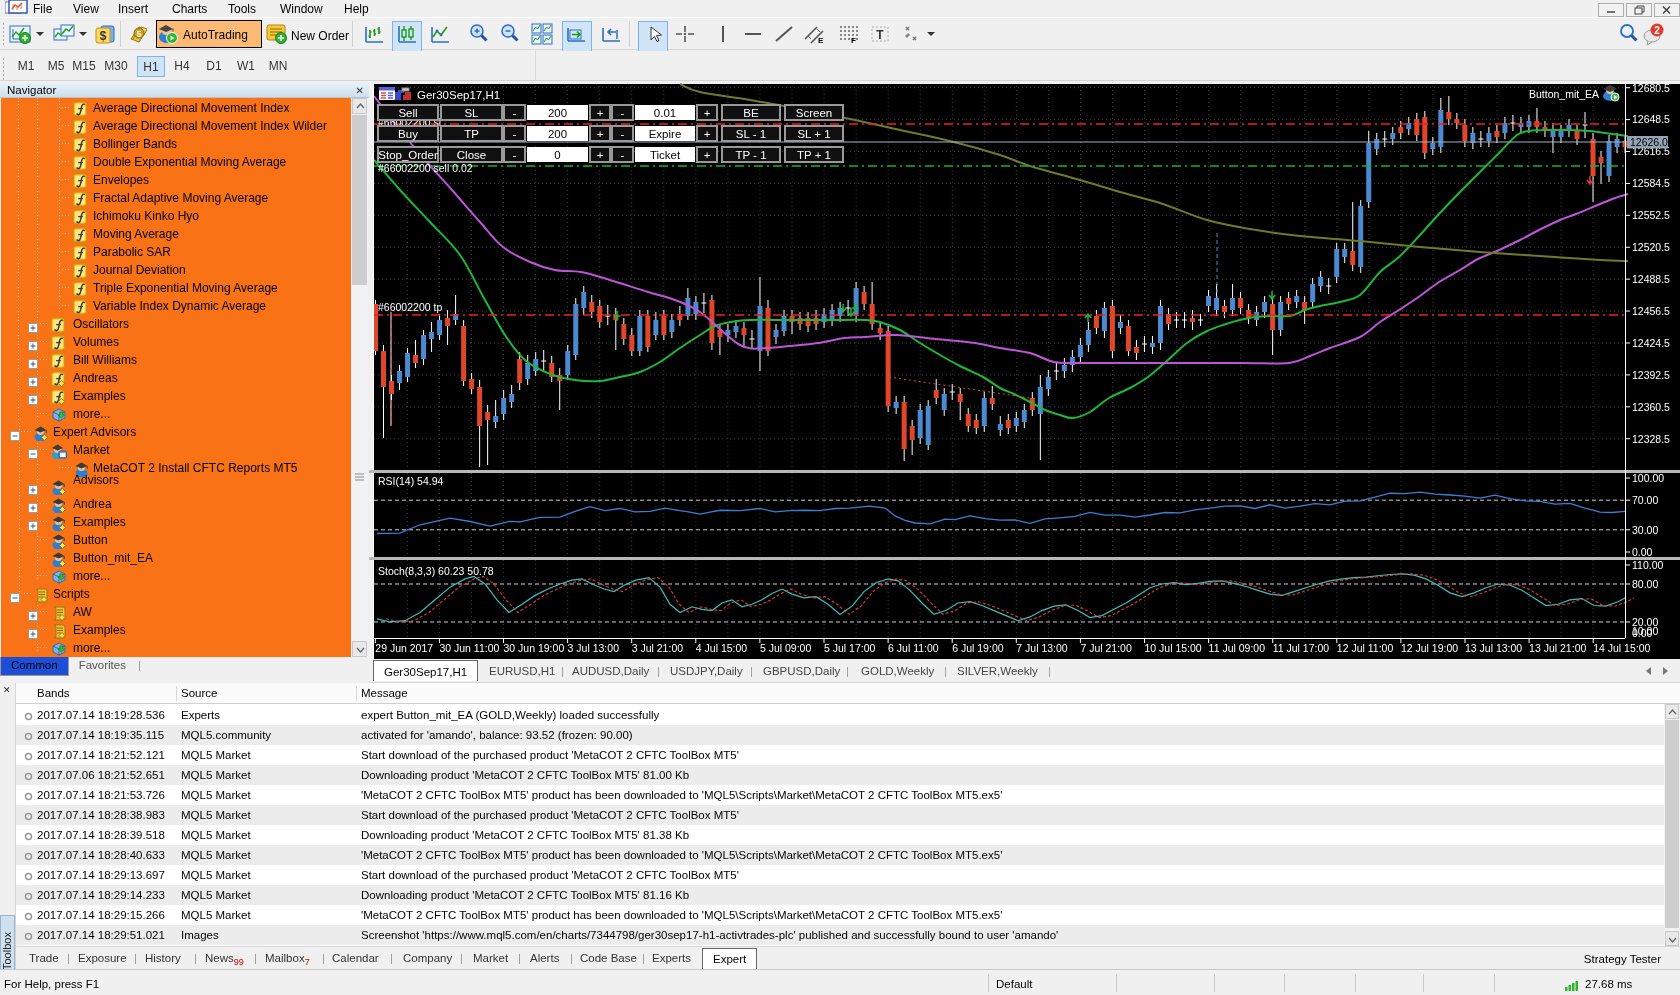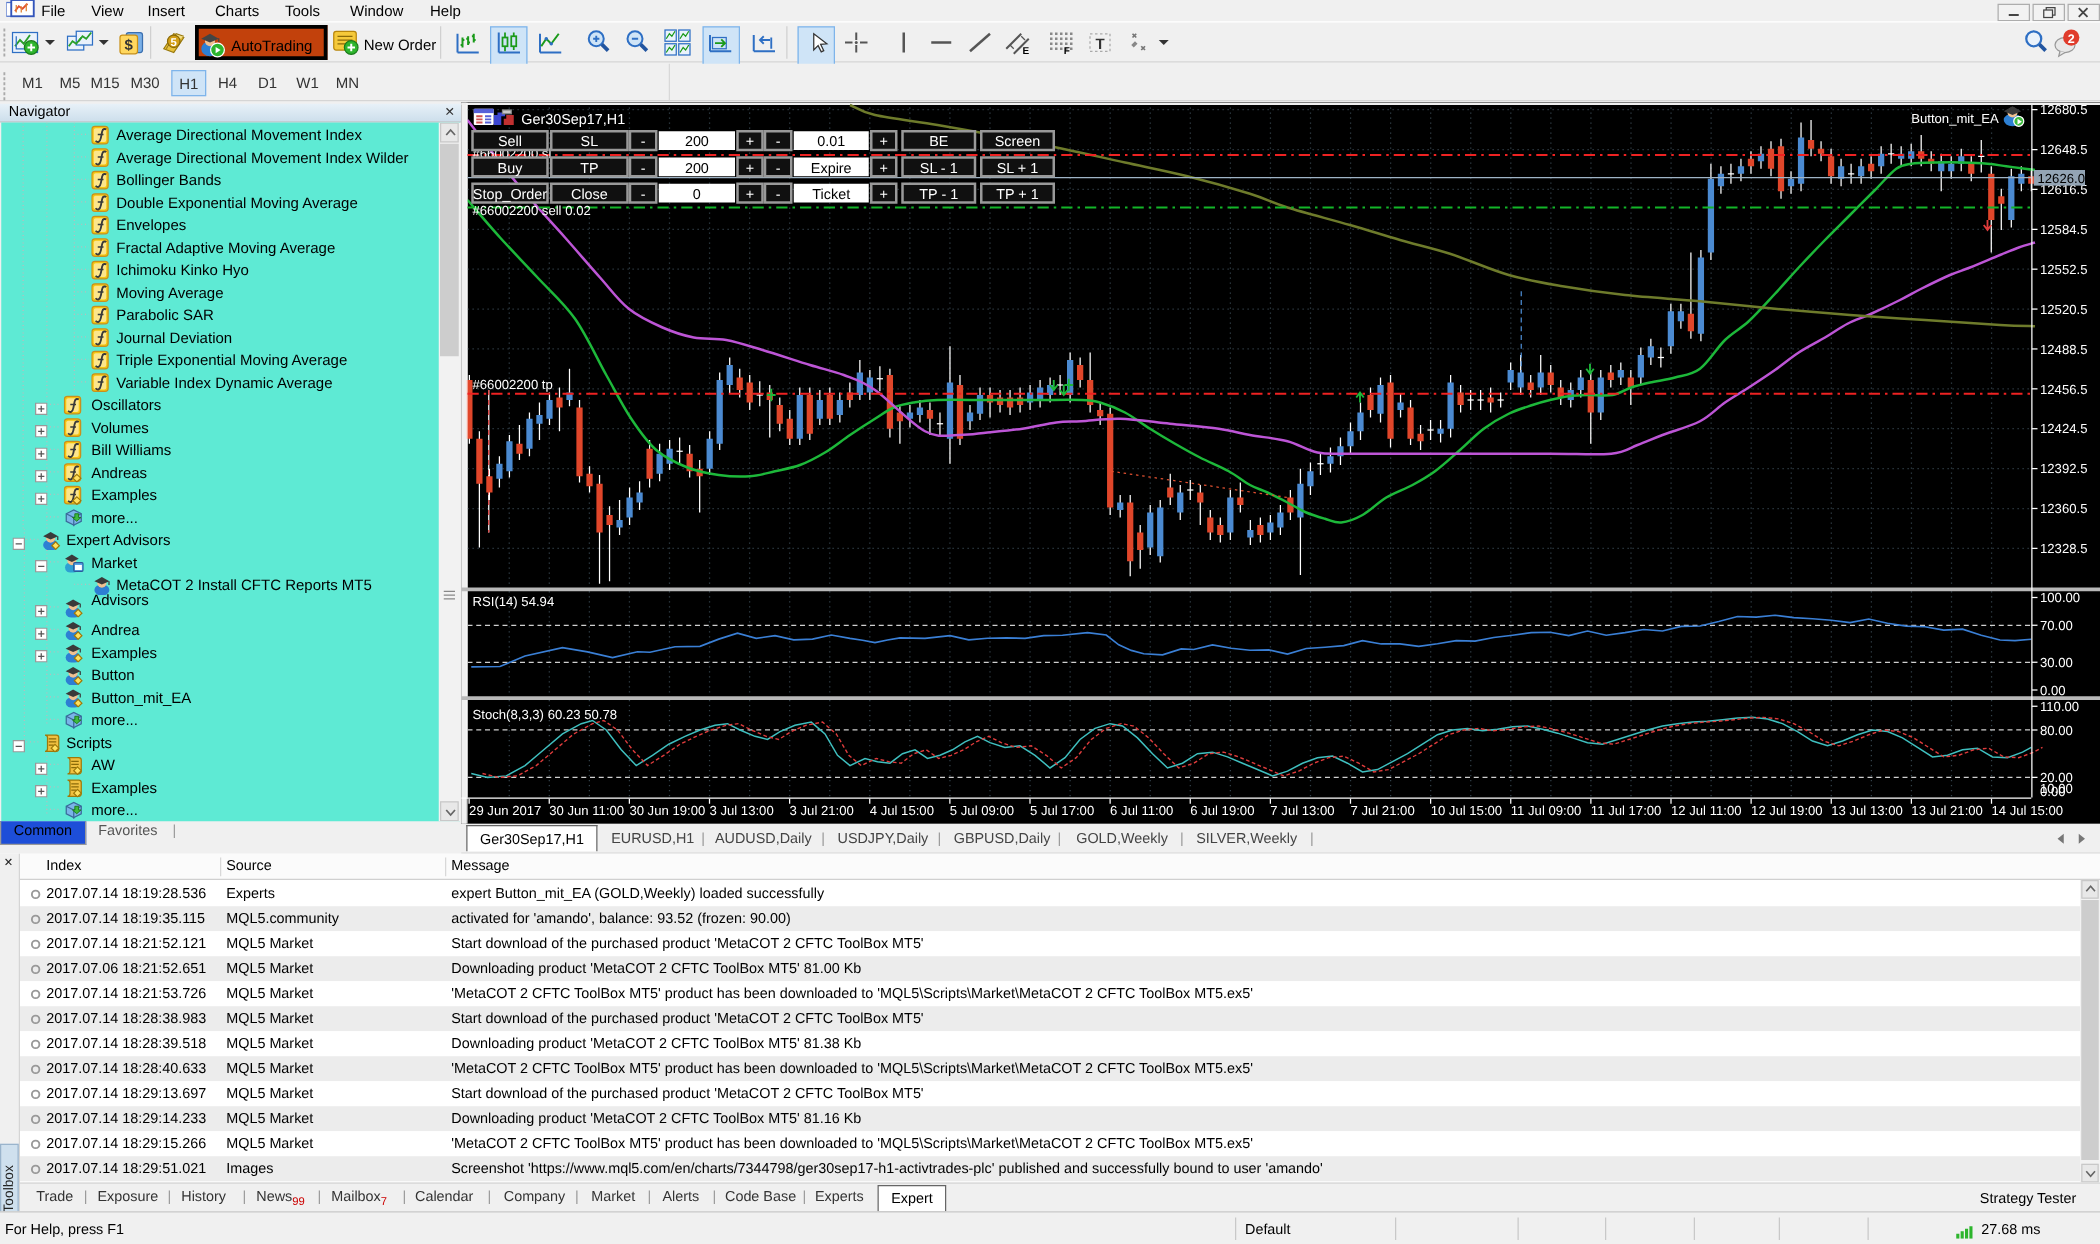--- a/index.html
+++ b/index.html
@@ -4,30 +4,30 @@
 html,body{width:1680px;height:995px;overflow:hidden;font-family:"Liberation Sans",sans-serif;background:#f0f0f0;position:relative}
 .menubar{position:absolute;left:0;top:0;width:1680px;height:17px;background:#f0f0f0;font-size:12px;color:#000}
 .menubar span.mi{position:absolute;top:2px}
 .winbtn{position:absolute;top:3px;width:26px;height:14px;background:#f2f2f2;border:1px solid #adadad}
 .toolbar{position:absolute;left:0;top:17px;width:1680px;height:33px;background:#f0f0f0;border-top:1px solid #fff;border-bottom:1px solid #d5d5d5}
 .tbi{position:absolute;top:5px}
 .tbi.sel{top:3px;border:1px solid #7eb4ea;background:#cfe4f7;padding:1px}
 .caret{position:absolute;top:14px;width:0;height:0;border-left:4px solid transparent;border-right:4px solid transparent;border-top:4px solid #333}
 .vsep{position:absolute;top:3px;width:1px;height:26px;background:#d0d0d0}
 .grip{position:absolute;top:4px;width:3px;height:24px;background-image:radial-gradient(circle,#aaa 1px,transparent 1px);background-size:3px 4px}
-.atbtn{position:absolute;left:156px;top:2px;width:106px;height:28px;border:3px solid #000000;background:#c2410c;font-size:12px}
+.atbtn{position:absolute;left:156px;top:2px;width:106px;height:28px;border:1px solid #000000;background:#fdba74;font-size:12px}
 .atxt{position:absolute;left:26px;top:7px}
 .tbtxt{position:absolute;top:11px;font-size:12px}
 .tfbar{position:absolute;left:0;top:51px;width:1680px;height:30px;background:#f0f0f0;border-bottom:1px solid #d5d5d5;font-size:12px;color:#333}
 .tfb{position:absolute;top:5px;width:28px;height:21px;text-align:center;line-height:21px}
 .tfb.sel{border:1px solid #7eb4ea;background:#cfe4f7}
 .nav{position:absolute;left:0;top:82px;width:369px;height:604px;background:#f0f0f0}
 .navtitle{position:absolute;left:0;top:1px;width:369px;height:15px;background:linear-gradient(#e8f1f8,#cddfec);border-bottom:1px solid #b8c2ca;font-size:11.5px;line-height:14px;color:#000}
 .navx{position:absolute;right:5px;top:1px;font-size:10px;color:#333}
-.navtree{position:absolute;left:1px;top:16px;width:367px;height:566px;background:#5eead4;overflow:hidden}
+.navtree{position:absolute;left:1px;top:16px;width:367px;height:566px;background:#f97316;overflow:hidden}
 .ntxt{position:absolute;font-size:12px;color:#000;white-space:nowrap}
 .dotv{position:absolute;width:1px;background-image:linear-gradient(#bbb 1px,transparent 1px);background-size:1px 3px}
 .doth{position:absolute;height:1px;background-image:linear-gradient(90deg,#bbb 1px,transparent 1px);background-size:3px 1px}
 .nsb{position:absolute;right:0;top:0;width:17px;height:559px;background:#f2f2f2}
 .nsbbtn{position:absolute;left:1px;width:15px;height:16px;background:#e8e8e8;border:1px solid #c8c8c8}
 .nsbthumb{position:absolute;left:1px;top:17px;width:15px;height:170px;background:#cdcdcd}
 .nsbgrip{position:absolute;left:2px;top:370px}
 .navtabs{position:absolute;left:0;top:575px;width:369px;height:20px;background:#f0f0f0;font-size:11.5px;color:#555}
 .ntab{display:inline-block;padding:2px 10px;height:19px}
 .ntab.act{background:#1d4ed8;border:1px solid #999;border-top:none;color:#000}
@@ -1245,21 +1245,21 @@
       </svg></span>
   </div>
 <div class="jpanel">
     <div class="jside">
       <span class="jx">✕</span>
       <span class="jlabel">
         <i>Toolbox</i>
       </span>
     </div>
     <div class="jhead">
-      <span style="position:absolute;left:21px">Index</span>
+      <span style="position:absolute;left:21px">Bands</span>
       <span style="position:absolute;left:165px">Source</span>
       <span style="position:absolute;left:345px">Message</span>
       <div class="jcol" style="left:160px"></div>
       <div class="jcol" style="left:340px"></div>
     </div>
     <div class="jrow" style="top:22px">
       <span class="jc"><svg width="9" height="9" viewBox="0 0 9 9" style="" xmlns="http://www.w3.org/2000/svg">
           <circle cx="4.5" cy="4.5" r="3" fill="none" stroke="#999" stroke-width="1.5"></circle>
         </svg></span>
       <span class="jt">2017.07.14 18:19:28.536</span>

